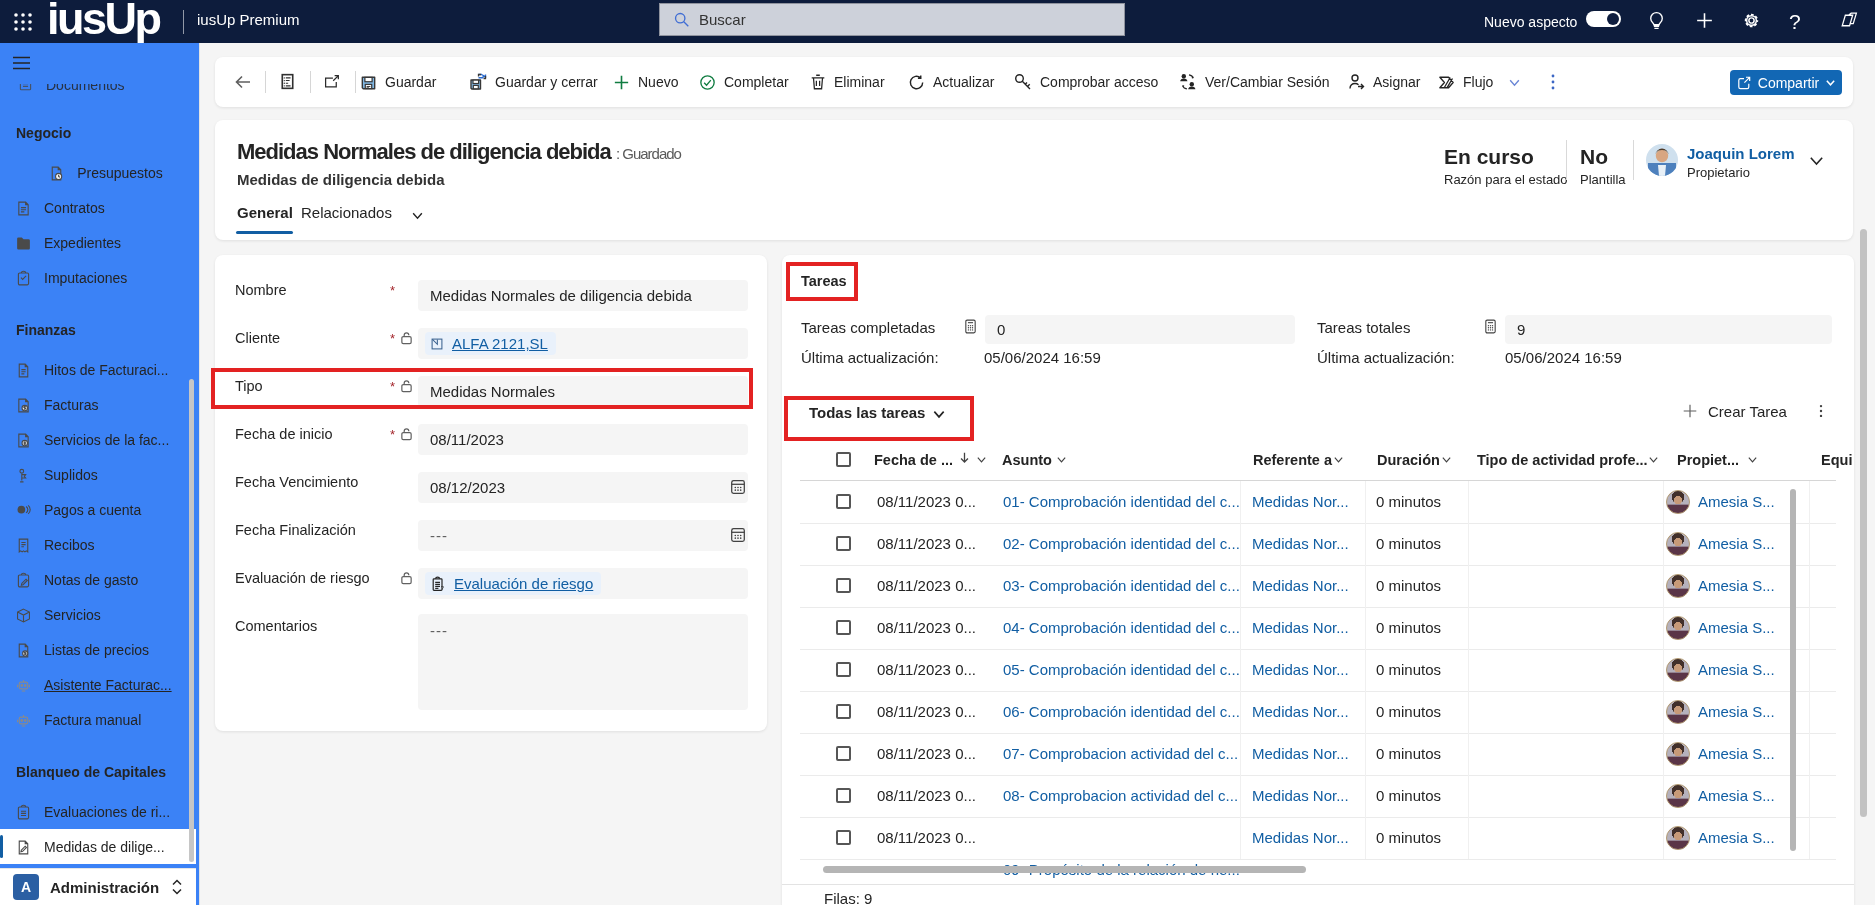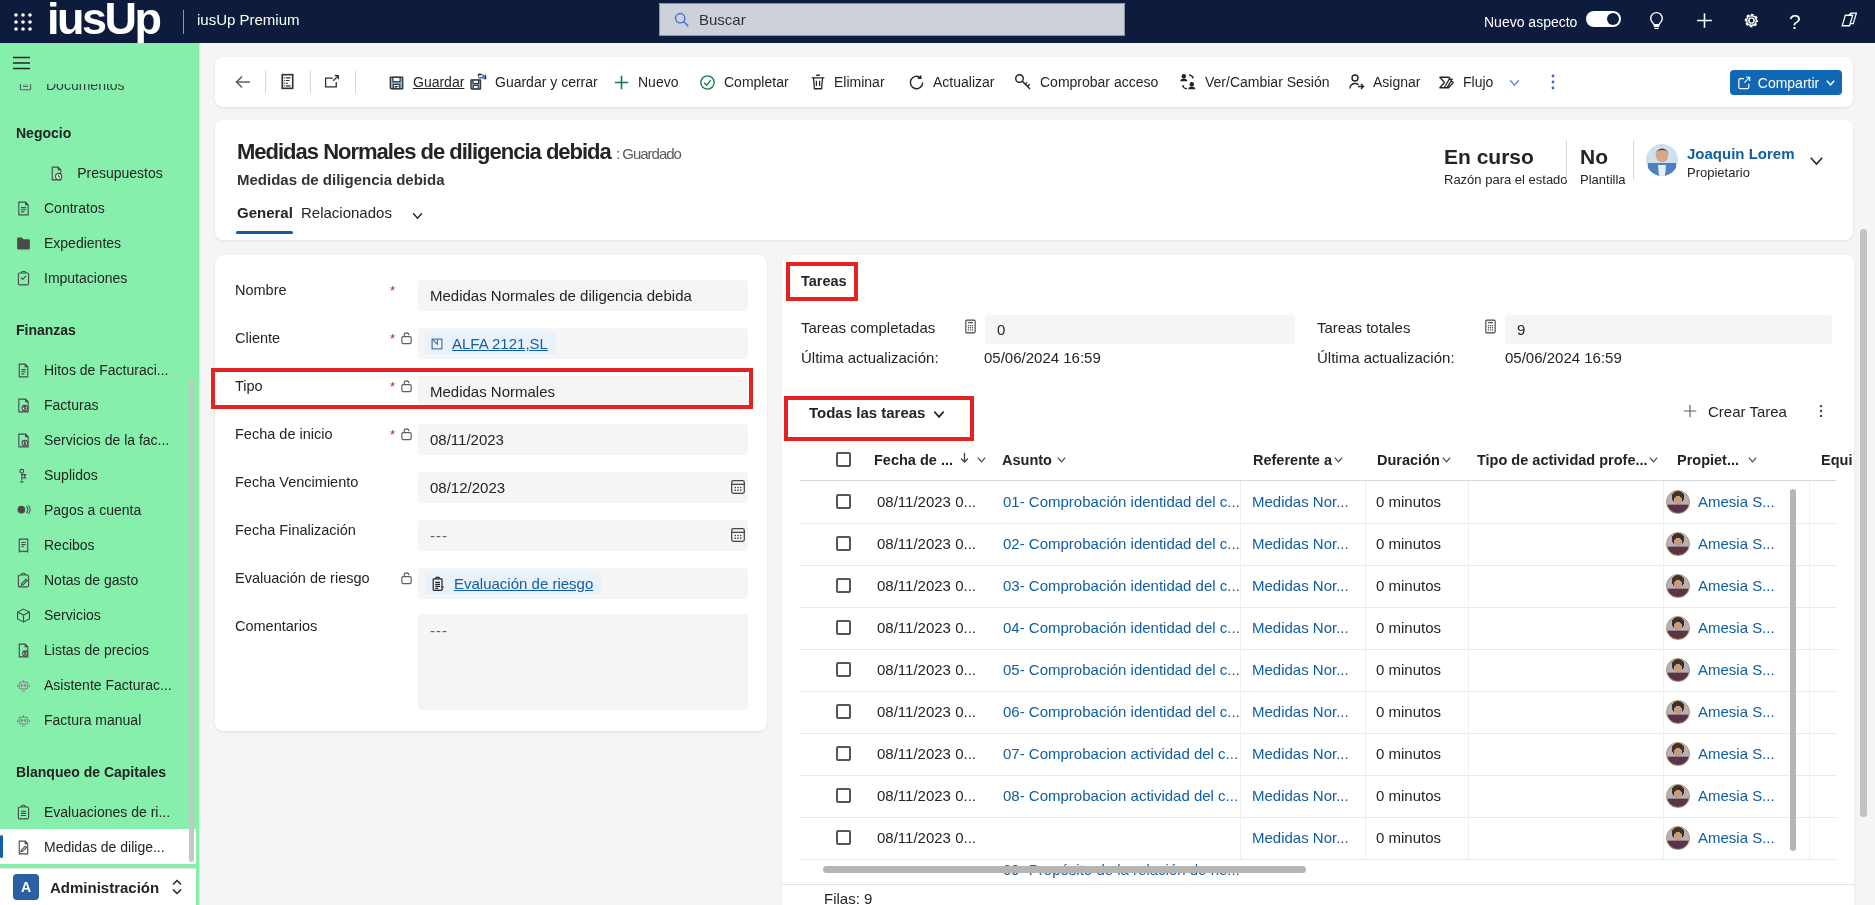--- a/index.html
+++ b/index.html
@@ -16,21 +16,21 @@
 #appname { position:absolute; left:197px; top:11px; font-size:15px; color:#fff; }
 #searchbox { position:absolute; left:659px; top:3px; width:466px; height:33px; background:#cdd1da; border:1.5px solid #8f939e; display:flex; align-items:center; padding-left:13px; color:#333; font-size:15px; }
 #searchbox svg { margin-right:9px; }
 .tb-right { position:absolute; top:0; height:43px; display:flex; align-items:center; color:#fff; }
 #nuevo-aspecto { left:1484px; font-size:14px; }
 #toggle { position:absolute; left:1586px; top:11px; width:35px; height:16px; background:#fff; border-radius:9px; }
 #toggle::after { content:""; position:absolute; right:2px; top:2px; width:12px; height:12px; border-radius:50%; background:#0e1d3f; }
 .tbicon { position:absolute; top:10px; }
 
 
-#sidebar { position:absolute; left:0; top:43px; width:200px; height:862px; background:#86efac; border-right:1px solid #e3e3e3; }
+#sidebar { position:absolute; left:0; top:43px; width:200px; height:862px; background:#3b82f6; border-right:1px solid #e3e3e3; }
 #hamburger { position:absolute; left:13px; top:13px; }
 .navsec { position:absolute; left:16px; font-size:14px; font-weight:bold; color:#242424; }
 .navitem { position:absolute; left:0; width:196px; height:35px; display:flex; align-items:center; font-size:14px; color:#242424; }
 .navitem .nicon { width:16px; height:16px; margin-left:15px; margin-right:13px; flex:0 0 16px; }
 .navitem.sel { background:#fff; }
 .navitem.sel::before { content:""; position:absolute; left:0px; top:6px; width:3px; height:23px; background:#115ea3; border-radius:2px; }
 #admin { position:absolute; left:0; top:825px; width:196px; height:37px; background:#ffffff; border-top:1px solid #e6e6e6; display:flex; align-items:center; }
 #admin .asq { width:26px; height:26px; margin-left:13px; border-radius:4px; background:#2b5fa3; color:#fff; font-size:14px; font-weight:bold; display:flex; align-items:center; justify-content:center; }
 #admin .atxt { margin-left:11px; font-size:15px; font-weight:bold; }
 #sb-scroll { position:absolute; left:189px; top:336px; width:5px; height:483px; background:#c6c6c6; border-radius:3px; }
@@ -217,21 +217,21 @@
           <path d="M10 2.5 L17 6 v8 L10 17.5 L3 14 V6 Z M3 6 l7 3.5 L17 6 M10 9.5 V17.5"></path>
         </svg>
       </span>Servicios</div>
   <div class="navitem" style="top:589px;"><span class="nicon">
         <svg width="17" height="17" viewBox="0 0 20 20" fill="none" stroke="#4a4a4a" stroke-width="1.3">
           <path d="M5 2.5 h7 l3 3 V17.5 h-10 Z M12 2.5 v3 h3"></path>
           <circle cx="12" cy="13.5" r="3" fill="#f0f0f0"></circle>
           <path d="M12 12 v3 M10.8 14.3 c0 .4 2.4 .4 2.4 -.3 0-.9-2.4-.5-2.4-1.4 0-.8 2.4-.8 2.4-.3"></path>
         </svg>
       </span>Listas de precios</div>
-  <div class="navitem" style="top:624px;"><span class="nicon">
+  <div class="navitem" style="top:624px;text-decoration:underline;"><span class="nicon">
         <svg width="17" height="17" viewBox="0 0 20 20" fill="none" stroke="#8a8a8a" stroke-width="1.3">
           <rect x="5" y="6" width="10" height="8" rx="2"></rect>
           <path d="M10 3.5 V6 M8 16.5 h4"></path>
           <circle cx="8" cy="10" r="1" fill="#8a8a8a"></circle>
           <circle cx="12" cy="10" r="1" fill="#8a8a8a"></circle>
           <path d="M3 9 v3 M17 9 v3"></path>
         </svg>
       </span>Asistente Facturac...</div>
   <div class="navitem" style="top:659px;"><span class="nicon">
         <svg width="17" height="17" viewBox="0 0 20 20" fill="none" stroke="#8a8a8a" stroke-width="1.3">
@@ -275,21 +275,21 @@
       <rect x="4.5" y="2.8" width="11" height="14.4" stroke-width="1.7"></rect>
       <path d="M8.2 6.2 h5 M8.2 9 h4 M8.2 11.8 h2.5 M8.2 14.6 h5" stroke-width="1.2"></path>
       <path d="M6.6 6.2 h.01 M6.6 9 h.01 M6.6 11.8 h.01 M6.6 14.6 h.01" stroke-width="1.4" stroke-linecap="round"></path>
     </svg>
   <div class="cmdsep" style="left:95px;"></div>
   <svg class="abs" style="left:107px; top:16px;" width="19" height="19" viewBox="0 0 20 20" fill="none" stroke="#2b2b2b" stroke-width="1.3">
       <path d="M11.5 5.5 H3.8 V14.5 H15 V9.5"></path>
       <path d="M11.8 8.2 L17 3 M13.3 2.8 h3.9 v3.9"></path>
     </svg>
   <div class="cmdsep" style="left:140px;"></div>
-  <div class="cmd" style="left:172px;text-decoration:underline;"><svg width="19" height="19" viewBox="0 0 20 20">
+  <div class="cmd" style="left:144px;"><svg width="19" height="19" viewBox="0 0 20 20">
         <path d="M3.5 4.5 h13 v12 h-12 l-1-1 Z" fill="#85bdea" stroke="#383838" stroke-width="1.5" stroke-linejoin="round"></path>
         <rect x="6.2" y="4.6" width="7.6" height="4.6" fill="#fff" stroke="#383838" stroke-width="1.3"></rect>
         <rect x="6.6" y="12" width="6.8" height="4.4" fill="#fff" stroke="#383838" stroke-width="1.3"></rect>
         <path d="M8 14.2 h4 M8 15.6 h2.5" stroke="#383838" stroke-width="1"></path>
       </svg>Guardar</div>
   <div class="cmd" style="left:253px;"><svg width="20" height="20" viewBox="0 0 20 20">
         <path d="M3 8 h9.5 v9 h-8.7 l-.8-.8 Z" fill="#85bdea" stroke="#383838" stroke-width="1.4" stroke-linejoin="round"></path>
         <rect x="5" y="8.1" width="5.6" height="3.4" fill="#fff" stroke="#383838" stroke-width="1.2"></rect>
         <rect x="5.3" y="13.4" width="5" height="3.4" fill="#fff" stroke="#383838" stroke-width="1.2"></rect>
         <path d="M10.5 2.5 h3.5 M17.5 2.5 v3.5 M10.5 5.8 h4.5 m-1.5-3.3 3 1.65 -3 1.65" fill="none" stroke="#2b6cd0" stroke-width="1.4"></path>

